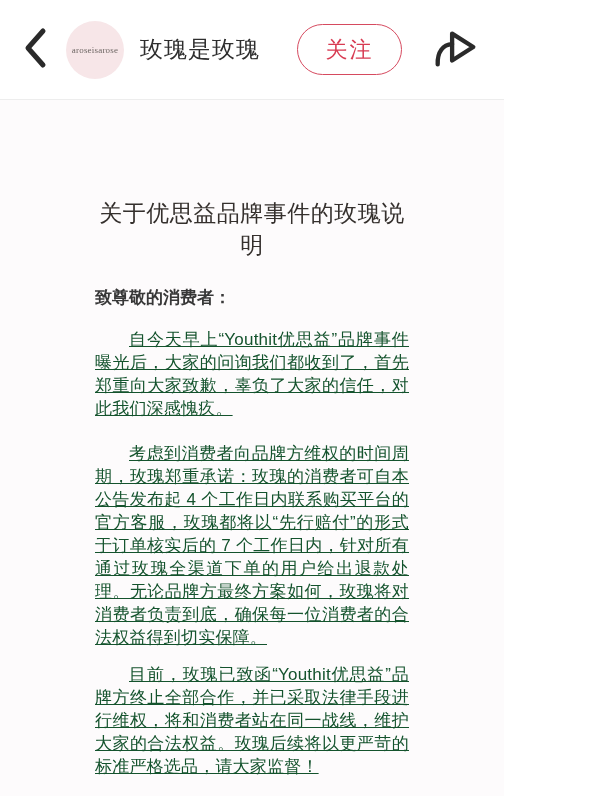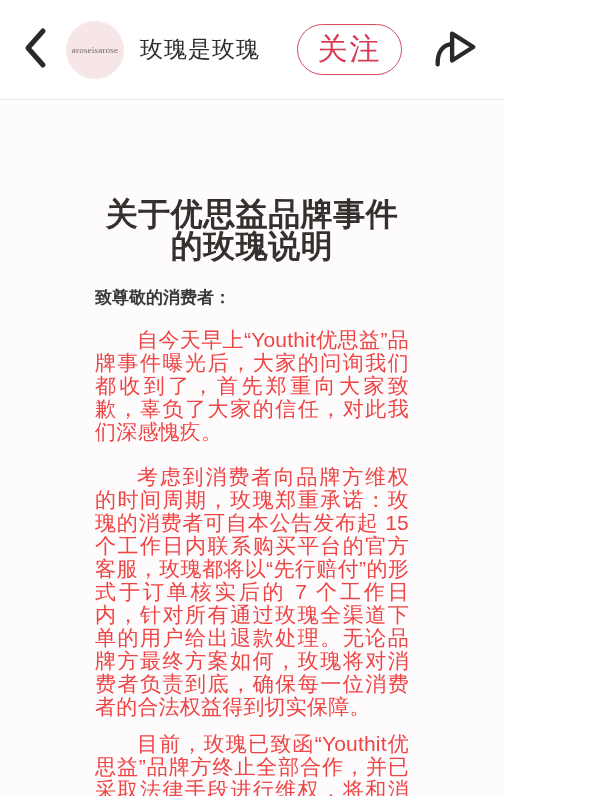--- a/index.html
+++ b/index.html
@@ -61,21 +61,21 @@
     letter-spacing: 1px;
   }
   .header-spacer { flex: 1; }
   .follow-btn {
     width: 105px;
     height: 51px;
     border: 1.5px solid #d64a5f;
     border-radius: 26px;
     background: transparent;
     color: #d83b52;
-    font-size: 30px;
+    font-size: 22px;
     font-weight: 500;
     letter-spacing: 2px;
     display: flex;
     align-items: center;
     justify-content: center;
     cursor: pointer;
     font-family: "Liberation Sans", "DejaVu Sans", sans-serif;
   }
   .share-btn {
     margin-left: 28px;
@@ -95,40 +95,41 @@
     overflow: hidden;
   }
   .doc {
     padding: 0 95px;
     color: #3f3f3f;
   }
   .doc-title {
     margin-top: 98px;
     text-align: center;
     font-family: "Liberation Serif", "DejaVu Serif", serif;
-    font-size: 32px;
+    font-size: 23px;
     line-height: 32px;
-    font-weight: 700;
+    font-weight: 400;
     color: #35302d;
     letter-spacing: 0.5px;
   }
   .salutation {
     margin-top: 24px;
     font-size: 17px;
     line-height: 23px;
     font-weight: 700;
     color: #383838;
   }
   .para {
-    font-size: 21px;
+    font-size: 17px;
     line-height: 23px;
     text-align: justify;
     text-indent: 2em;
-    color: #ef4444;
+    color: #14532d;
     letter-spacing: 0.2px;
+    text-decoration: underline;
   }
   .para-1 { margin-top: 19px; }
   .para-2 { margin-top: 22px; }
   .para-3 { margin-top: 14px; }
   .sig-block {
     margin-top: 24px;
     text-align: right;
     font-size: 17px;
     line-height: 22px;
     color: #3f3f3f;
@@ -174,21 +175,21 @@
 
   <div class="content">
     <div class="doc">
 
       <div class="doc-title">关于优思益品牌事件的玫瑰说明</div>
 
       <div class="salutation">致尊敬的消费者：</div>
 
       <p class="para para-1">自今天早上“Youthit优思益”品牌事件曝光后，大家的问询我们都收到了，首先郑重向大家致歉，辜负了大家的信任，对此我们深感愧疚。</p>
 
-      <p class="para para-2">考虑到消费者向品牌方维权的时间周期，玫瑰郑重承诺：玫瑰的消费者可自本公告发布起 15 个工作日内联系购买平台的官方客服，玫瑰都将以“先行赔付”的形式于订单核实后的 7 个工作日内，针对所有通过玫瑰全渠道下单的用户给出退款处理。无论品牌方最终方案如何，玫瑰将对消费者负责到底，确保每一位消费者的合法权益得到切实保障。</p>
+      <p class="para para-2">考虑到消费者向品牌方维权的时间周期，玫瑰郑重承诺：玫瑰的消费者可自本公告发布起 4 个工作日内联系购买平台的官方客服，玫瑰都将以“先行赔付”的形式于订单核实后的 7 个工作日内，针对所有通过玫瑰全渠道下单的用户给出退款处理。无论品牌方最终方案如何，玫瑰将对消费者负责到底，确保每一位消费者的合法权益得到切实保障。</p>
 
       <p class="para para-3">目前，玫瑰已致函“Youthit优思益”品牌方终止全部合作，并已采取法律手段进行维权，将和消费者站在同一战线，维护大家的合法权益。玫瑰后续将以更严苛的标准严格选品，请大家监督！</p>
 
       <div class="sig-block">
         <div class="sig-name">玫瑰是玫瑰</div>
         <div class="sig-date">2026 年 4 月 1 日</div>
       </div>
 
     </div>
   </div>

